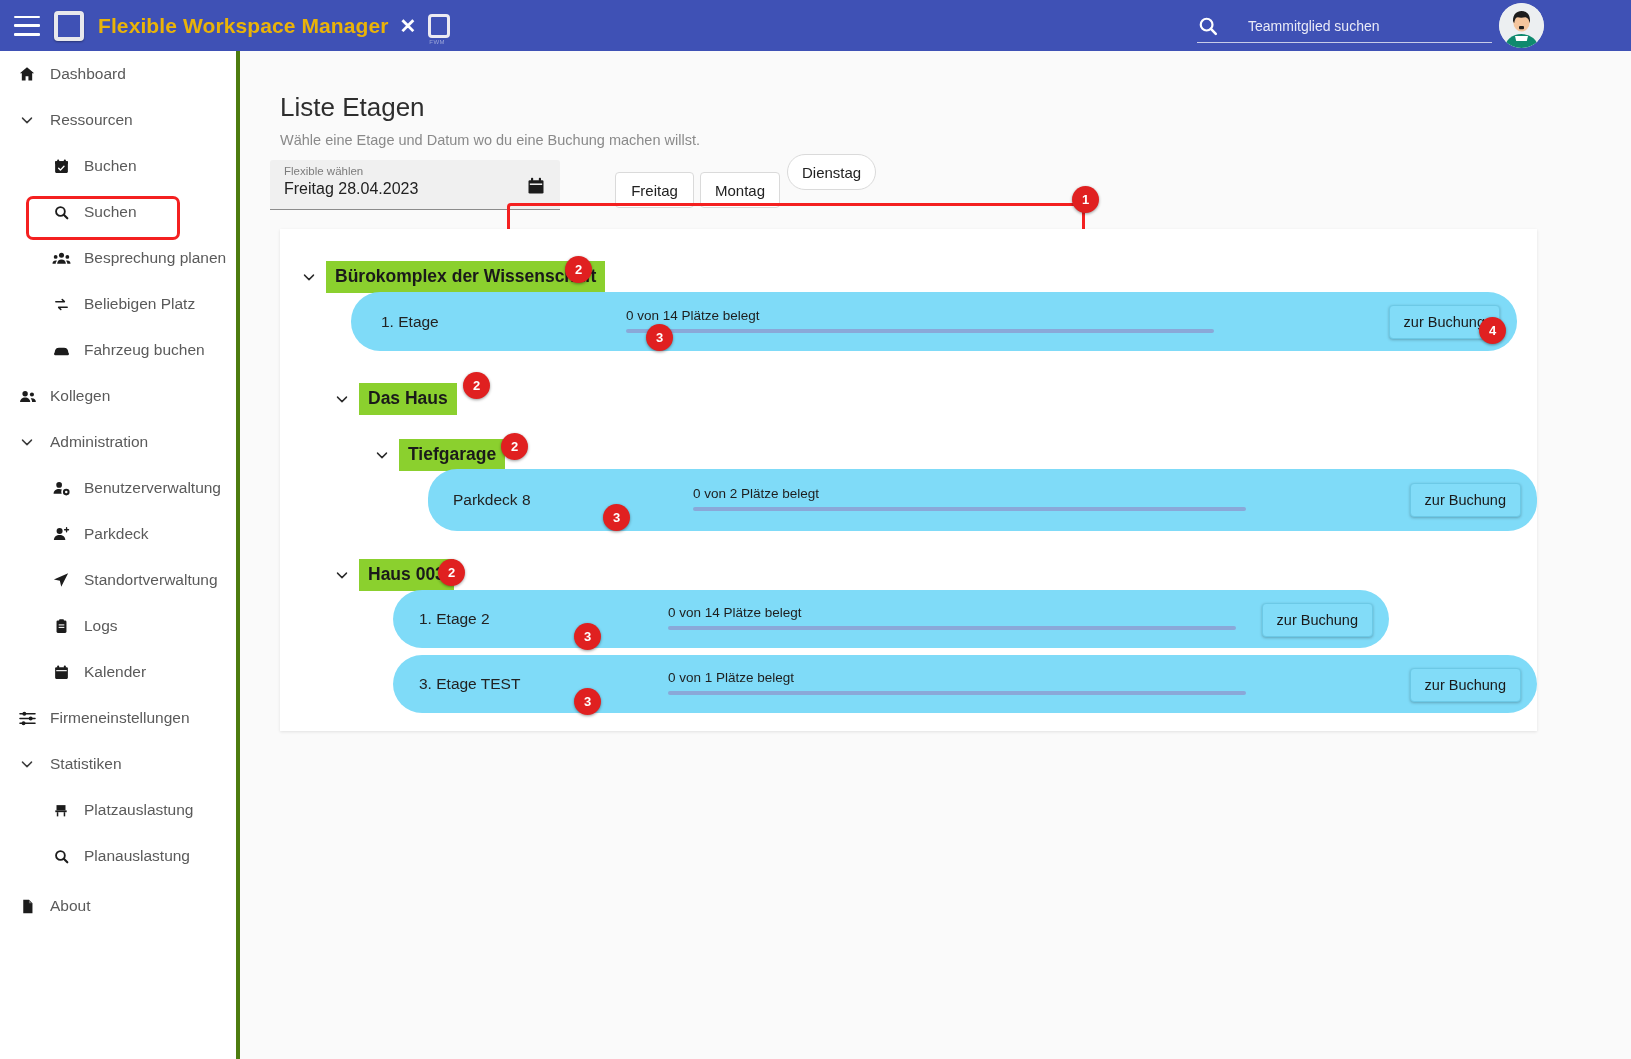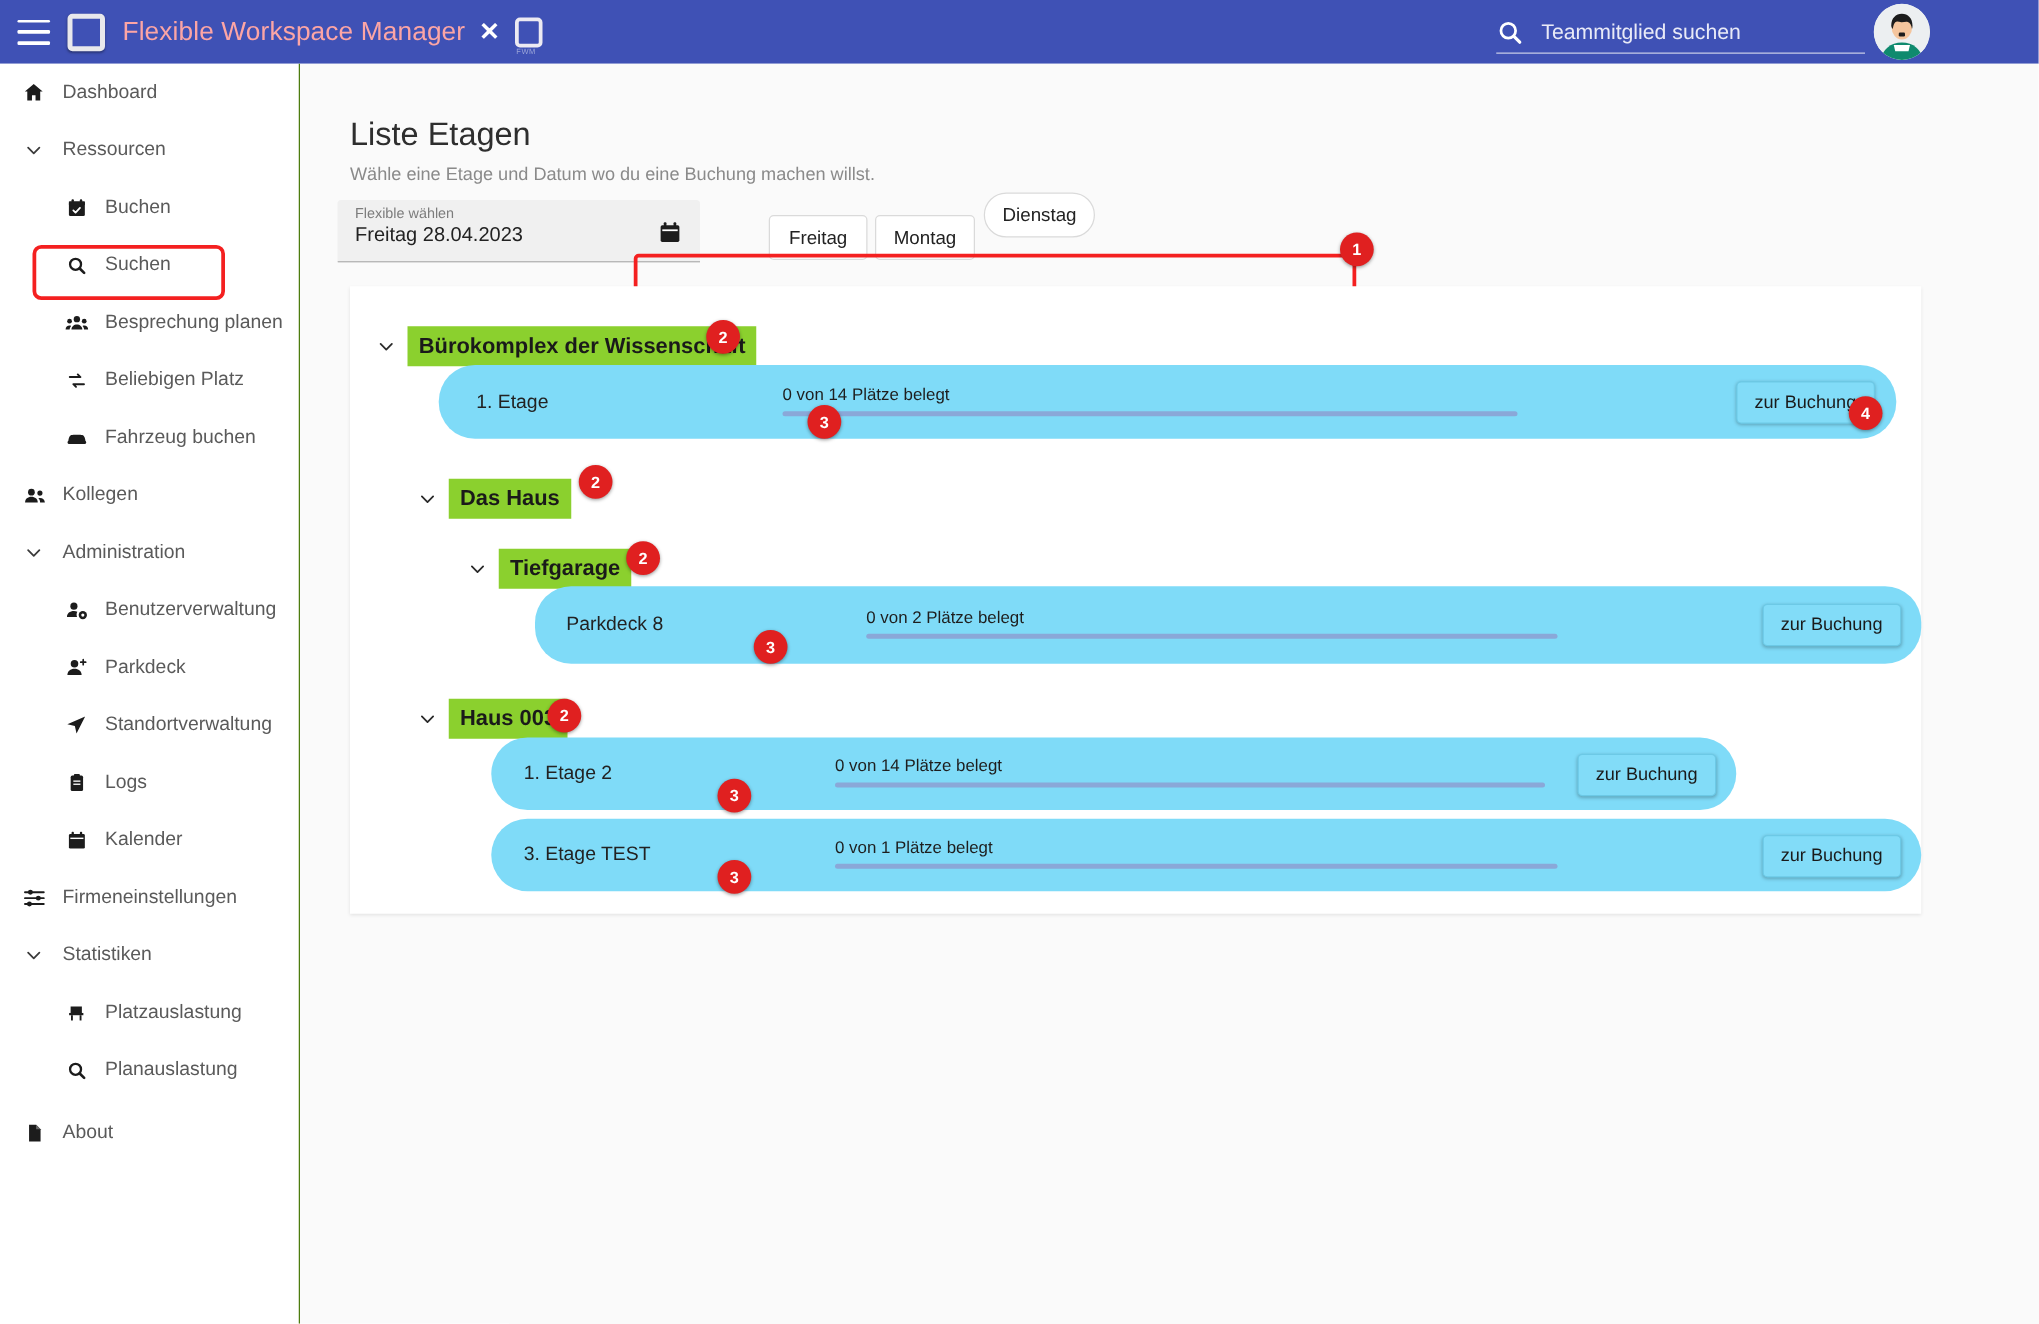--- a/index.html
+++ b/index.html
@@ -24,60 +24,60 @@
     cursor: pointer;
   }
   .hamburger span { display: block; height: 2.5px; background: #fff; border-radius: 1px; }
   .applogo {
     width: 30px; height: 30px; margin-left: 14px;
     border: 4px solid #e8e8ec; border-radius: 4px;
     background: #3f51b5;
     box-shadow: 0 1px 2px rgba(0,0,0,.35);
   }
   .apptitle {
-    margin-left: 14px; color: #fca5a5;
-    font-size: 21px; font-weight: normal;
+    margin-left: 14px; color: #eab308;
+    font-size: 21px; font-weight: bold;
     letter-spacing: .1px; white-space: nowrap;
   }
   .app-x { margin-left: 11px; color: #fff; font-size: 20px; font-weight: bold; }
   .applogo2 {
     width: 22px; height: 24px; margin-left: 12px;
     border: 3.5px solid #eceaf2; border-radius: 4px;
     background: #3f51b5; position: relative;
   }
   .applogo2::after {
     content: "FWM"; position: absolute; left: -2px; top: 22px;
     font-size: 6px; color: #9aa4d8; letter-spacing: .5px;
   }
   .search-wrap {
     position: absolute; left: 1197px; top: 9px;
     width: 295px; height: 34px;
     display: flex; align-items: center;
     border-bottom: 1.5px solid #c8cce8;
   }
   .search-ico { width: 22px; height: 22px; flex: 0 0 auto; }
   .search-input {
-    flex: 1; margin-left: 14px;
+    flex: 1; margin-left: 29px;
     background: transparent; border: none; outline: none;
-    color: #f2f3fb; font-size: 17px;
+    color: #f2f3fb; font-size: 14px;
     font-family: "Liberation Sans", sans-serif;
   }
   .search-input::placeholder { color: #e9eaf7; opacity: 1; }
   .avatar {
     position: absolute; left: 1499px; top: 3px;
     width: 45px; height: 45px; border-radius: 50%;
     background: #eceff1; overflow: hidden;
   }
 
   
   .sidebar {
     position: absolute; left: 0; top: 51px;
     width: 240px; height: 1008px;
     background: #fff;
-    border-right: 1px solid #4d7c0f;
+    border-right: 4px solid #4d7c0f;
   }
   .nav-item {
     display: flex; align-items: center;
     height: 46px; cursor: pointer; position: relative;
   }
   .nav-item .ico {
     width: 22px; height: 22px; flex: 0 0 auto;
     display: flex; align-items: center; justify-content: center;
   }
   .nav-item .lbl {

